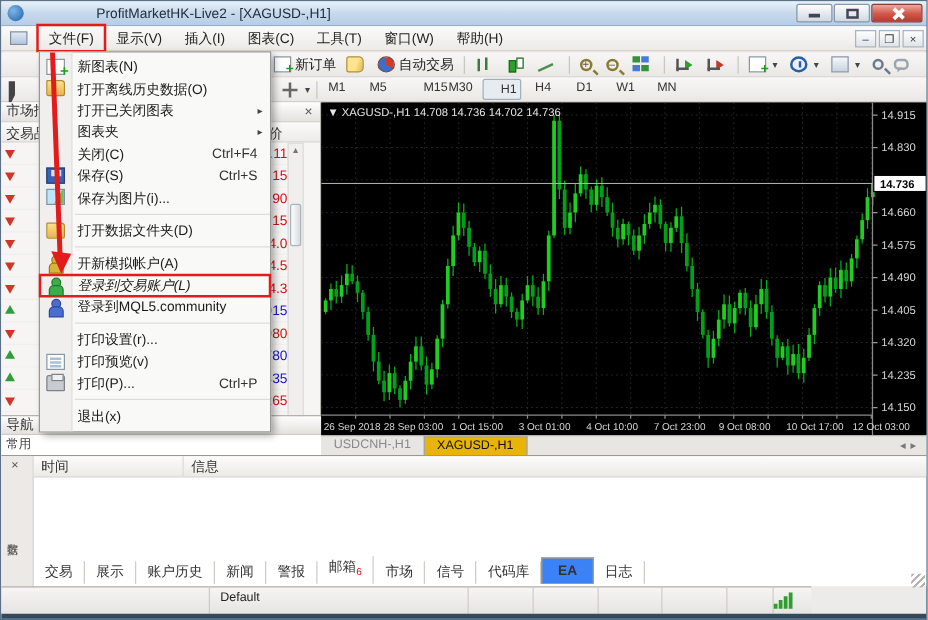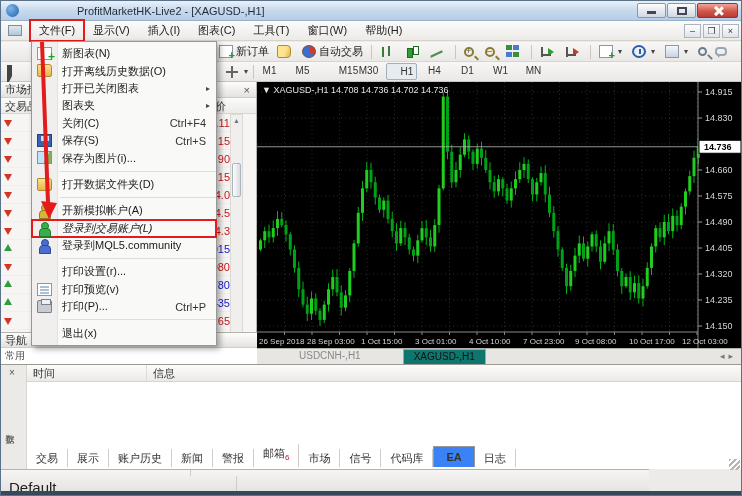--- a/index.html
+++ b/index.html
@@ -97,39 +97,39 @@
   .mw-scroll .thumb { position:absolute; left:1px; top:48px; width:9px; height:34px; background:linear-gradient(90deg,#fdfdfd,#d8dce0); border:1px solid #aab4bd; border-radius:2px; }
   .mw-scroll .sa.bot { position:absolute; bottom:0; left:0; right:0; }
   .nav-title { position:absolute; left:0; top:250px; width:256px; height:16px;
     background:linear-gradient(#fdfdfc,#e4e2df); border-top:1px solid #b5b2ae; border-bottom:1px solid #cfccc8;
     font-size:11px; color:#333; padding-left:4px; line-height:15px; }
   .nav-sub { position:absolute; left:0; top:266px; width:256px; height:16px; background:#fff; font-size:10px; color:#444; padding-left:4px; line-height:15px; }
   
   .chart-wrap { position:absolute; left:256px; top:0; width:486px; height:266px; background:#000; }
   .chart-tabs { position:absolute; left:256px; top:266px; width:486px; height:16px; background:#e8e6e3;
     border-top:1px solid #b5b2ae; display:flex; font-size:10px; }
-  .ctab { padding:1px 10px; color:#888;margin-left:32px; }
-  .ctab.active { background:#0f766e; border:1px solid #a8a5a1; border-bottom:none; color:#111; }
+  .ctab { padding:1px 10px; color:#888; }
+  .ctab.active { background:#eab308; border:1px solid #a8a5a1; border-bottom:none; color:#111; }
   .ctab-arrows { margin-left:auto; color:#777; font-size:9px; padding:2px 6px 0 0; letter-spacing:4px; }
   
   .terminal { position:absolute; left:0; top:363px; width:742px; height:105px; background:#fff; border-top:1px solid #9b9894; }
   .term-gutter { position:absolute; left:0; top:0; width:26px; height:105px; background:#eceae7; border-right:1px solid #d8d5d1; }
   .term-close { position:absolute; left:8px; top:2px; font-size:10px; color:#555; }
   .term-vlabel { position:absolute; left:2px; top:62px; writing-mode:vertical-rl; font-size:9px; color:#555; letter-spacing:1px; }
   .term-header { position:absolute; left:26px; top:0; width:716px; height:17px; display:flex;
     background:linear-gradient(#fcfcfb,#eceae7); border-bottom:1px solid #d8d5d1; font-size:11px; color:#333; }
   .th-cell { padding:1px 6px; border-right:1px solid #dddad6; }
   .th-cell.c1 { width:120px; } .th-cell.c2 { flex:1; }
   .term-tabs { position:absolute; left:26px; bottom:2px; height:19px; display:flex; align-items:flex-end; font-size:11px; color:#333; }
   .ttab { padding:2px 9px; border-right:1px solid #d0cdc9; line-height:14px; position:relative; }
   .ttab.active { background:#3b82f6; border:1px solid #9b9894; border-bottom:none; padding:3px 12px; font-weight:bold; }
   .ttab .badge { color:#d01010; font-size:8px; vertical-align:sub; }
   
   .statusbar { position:absolute; left:0; top:468px; width:648px; height:22px;
-    background:linear-gradient(#f6f5f4,#e6e4e1); border-top:1px solid #b5b2ae; display:flex; font-size:15px; color:#222;flex-direction:column; }
+    background:linear-gradient(#f6f5f4,#e6e4e1); border-top:1px solid #b5b2ae; display:flex; font-size:10px; color:#222; }
   .sb-cell { border-right:1px solid #cfccc8; height:100%; padding:3px 8px; }
   .sb-icon { margin-left:auto; display:flex; align-items:flex-end; padding:3px 14px 4px 0; }
   .sb-icon i { display:block; width:3px; margin-right:1px; background:#2f9e2f; }
   .grip { position:absolute; right:1px; bottom:25px; width:11px; height:11px;
     background:repeating-linear-gradient(135deg,#b8b5b1 0 2px,transparent 2px 4px); }
   .bottom-frame { position:absolute; left:0; top:490px; width:742px; height:6px; background:linear-gradient(#3e5possible,#223); background:#34495e; }
   
   .dropdown { position:absolute; left:30px; top:40px; width:186px; background:#f9f9f8;
     border:1px solid #979797; box-shadow:3px 3px 6px rgba(0,0,0,.35); z-index:40; font-size:11px; color:#1a1a1a; }
   .dd-item { position:relative; height:17.4px; display:flex; align-items:center; padding-left:30px; }

